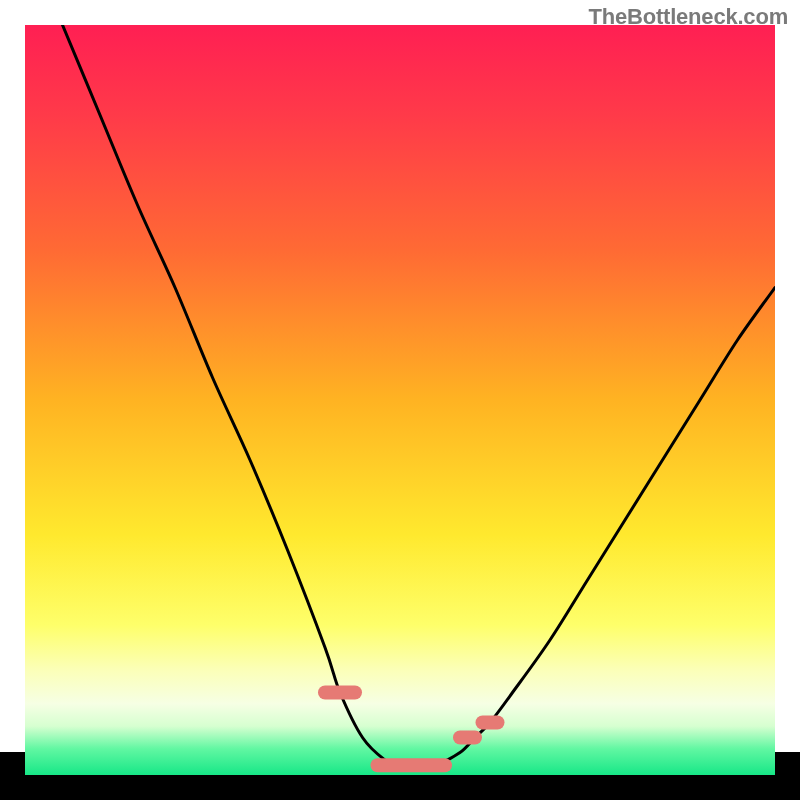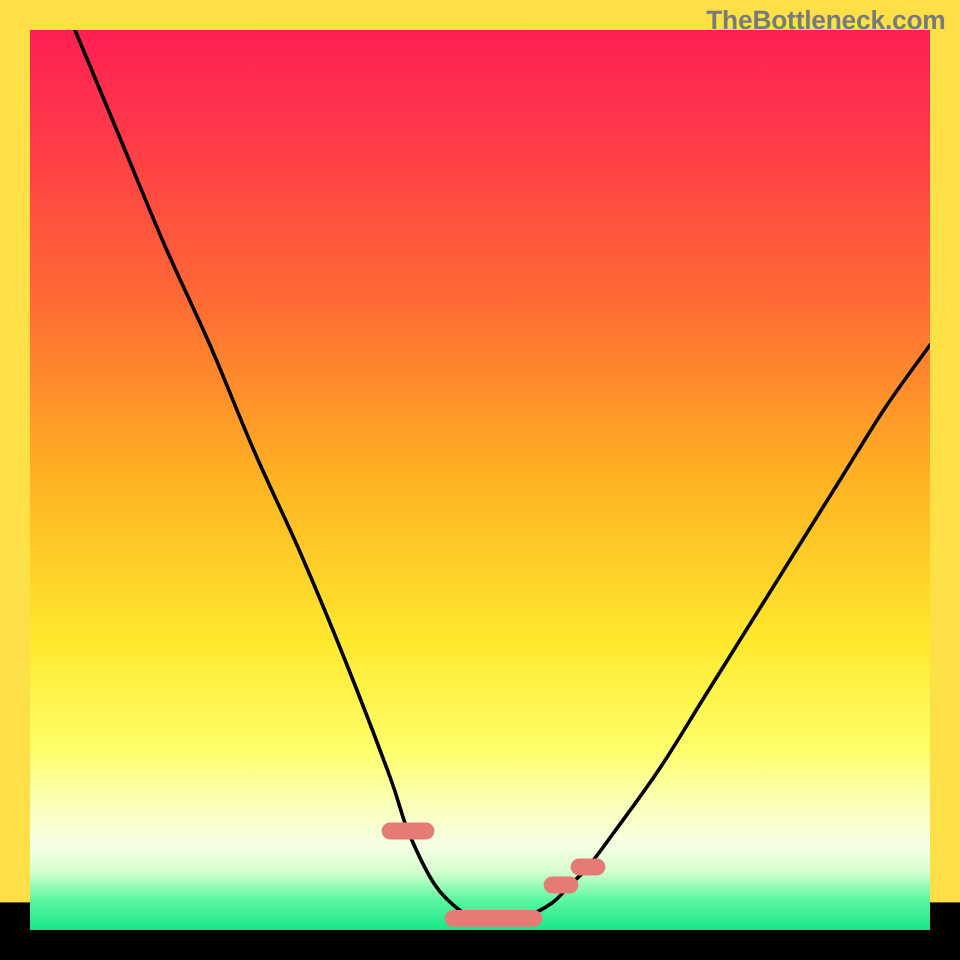--- a/index.html
+++ b/index.html
@@ -7,21 +7,21 @@
     padding: 0;
     width: 800px;
     height: 800px;
     background: #000000;
     overflow: hidden;
   }
   .frame {
     position: absolute;
     width: 800px;
     height: 752px;
-    background: #fde047;
+    background: #ffffff;
   }
   .plot {
     position: absolute;
     left: 25px;
     top: 25px;
     width: 750px;
     height: 750px;
     overflow: hidden;
   }
   .watermark {

